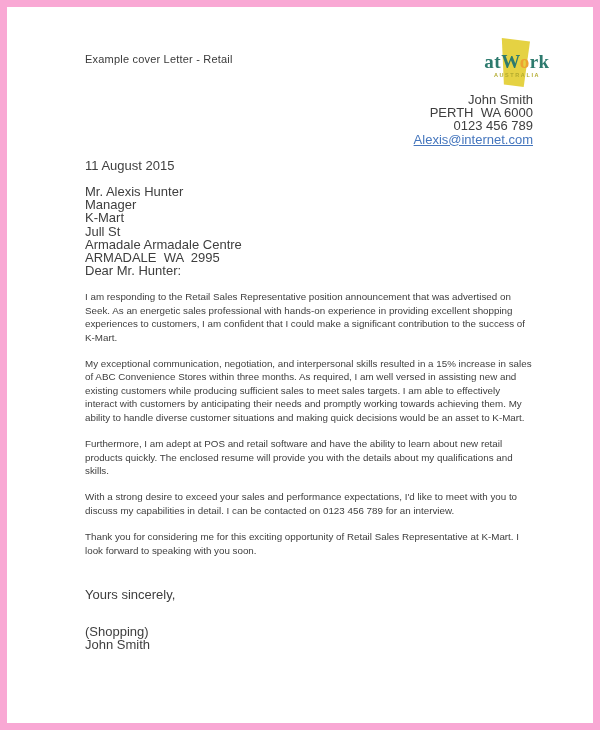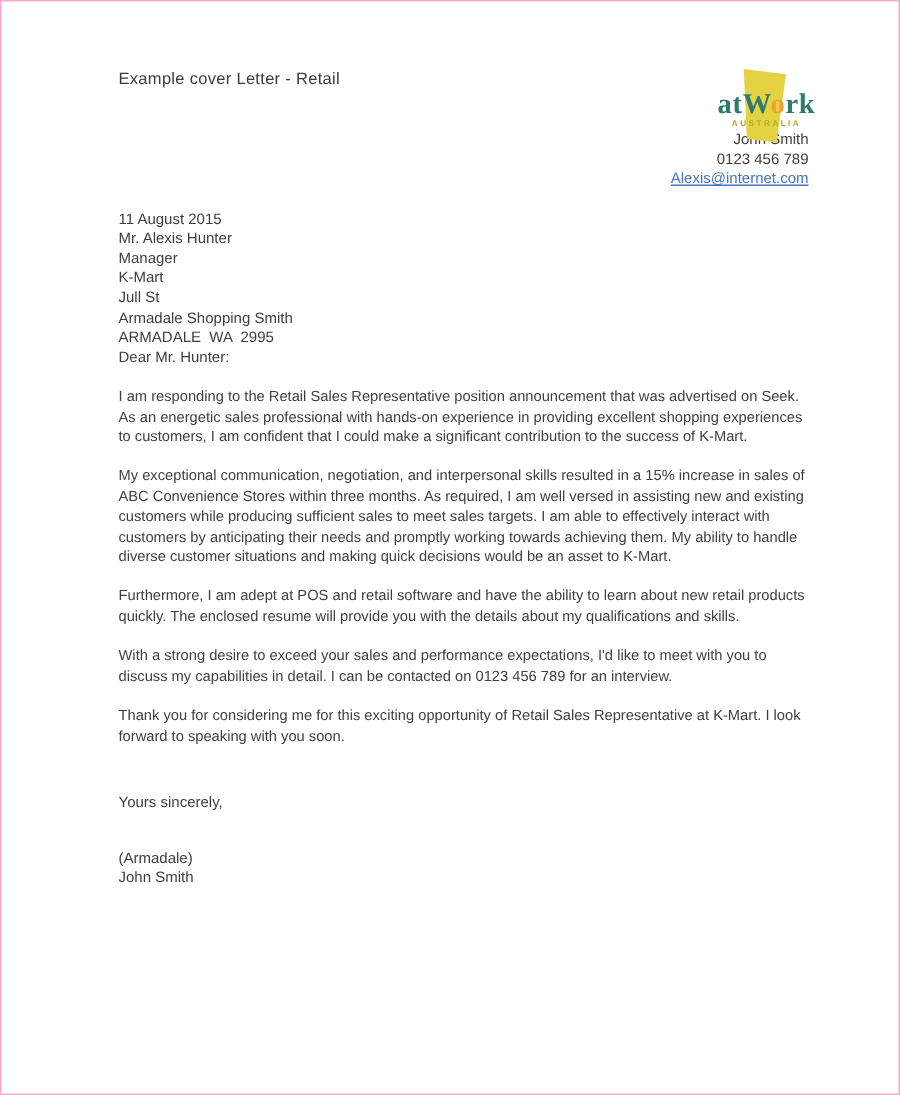--- a/index.html
+++ b/index.html
@@ -8,33 +8,33 @@
     height: 730px;
     background: #ffffff;
     font-family: "Liberation Sans", "DejaVu Sans", sans-serif;
     color: #3e3e3e;
     position: relative;
   }
   .page {
     position: absolute;
     inset: 0;
     box-sizing: border-box;
-    border: 1px solid #f9a8d4;
+    border: 7px solid #f9a8d4;
     padding: 46px 60px 0 78px;
     background: #ffffff;
   }
   .doc-title {
     font-size: 11px;
     letter-spacing: 0.2px;
     color: #3a3a3a;
   }
   
   .logo {
     position: absolute;
-    top: 40px;
+    top: 26px;
     left: 460px;
     width: 100px;
     height: 60px;
   }
   .logo-shape {
     position: absolute;
     left: 33px;
     top: 5px;
     width: 30px;
     height: 49px;
@@ -71,26 +71,26 @@
     margin-top: 28px;
     text-align: right;
     font-size: 9.8px;
     line-height: 13.2px;
   }
   .sender a {
     color: #4576bd;
     text-decoration: underline;
   }
   .txt {
-    font-size: 10px;
+    font-size: 13px;
     line-height: 13.2px;
   }
   .pre { white-space: pre-wrap; }
   .date-line { margin-top: 13px; }
-  .recipient { }
+  .recipient { margin-top: 13px; }
   .salutation { }
   p.body {
     margin: 13px 0 0 0;
     font-size: 9.8px;
     line-height: 13.4px;
   }
   .valediction { margin-top: 31px; }
   .sig-block { margin-top: 24px; }
 </style>
 </head>
@@ -101,43 +101,44 @@
   <div class="doc-title">Example cover Letter - Retail</div>
 
   <div class="logo">
     <div class="logo-shape"></div>
     <div class="logo-text"><span>at</span><span>W</span><span class="o">o</span><span>rk</span></div>
     <div class="logo-sub">AUSTRALIA</div>
   </div>
 
   <div class="sender">
     <div class="txt">John Smith</div>
+    <div class="txt pre">PERTH  WA 6000</div>
     <div class="txt">0123 456 789</div>
     <div class="txt"><a href="#">Alexis@internet.com</a></div>
   </div>
 
   <div class="txt date-line">11 August 2015</div>
 
   <div class="recipient">
     <div class="txt">Mr. Alexis Hunter</div>
     <div class="txt">Manager</div>
     <div class="txt">K-Mart</div>
     <div class="txt">Jull St</div>
-    <div class="txt">Armadale Shopping Smith</div>
+    <div class="txt">Armadale Armadale Centre</div>
     <div class="txt pre">ARMADALE  WA  2995</div>
   </div>
 
   <div class="txt salutation">Dear Mr. Hunter:</div>
 
   <p class="body">I am responding to the Retail Sales Representative position announcement that was advertised on Seek. As an energetic sales professional with hands-on experience in providing excellent shopping experiences to customers, I am confident that I could make a significant contribution to the success of K-Mart.</p>
   <p class="body">My exceptional communication, negotiation, and interpersonal skills resulted in a 15% increase in sales of ABC Convenience Stores within three months. As required, I am well versed in assisting new and existing customers while producing sufficient sales to meet sales targets. I am able to effectively interact with customers by anticipating their needs and promptly working towards achieving them. My ability to handle diverse customer situations and making quick decisions would be an asset to K-Mart.</p>
   <p class="body">Furthermore, I am adept at POS and retail software and have the ability to learn about new retail products quickly. The enclosed resume will provide you with the details about my qualifications and skills.</p>
   <p class="body">With a strong desire to exceed your sales and performance expectations, I'd like to meet with you to discuss my capabilities in detail. I can be contacted on 0123 456 789 for an interview.</p>
   <p class="body">Thank you for considering me for this exciting opportunity of Retail Sales Representative at K-Mart. I look forward to speaking with you soon.</p>
 
   <div class="txt valediction">Yours sincerely,</div>
 
   <div class="sig-block">
-    <div class="txt">(Armadale)</div>
+    <div class="txt">(Shopping)</div>
     <div class="txt">John Smith</div>
   </div>
 
 </div>
 
 </body></html>

